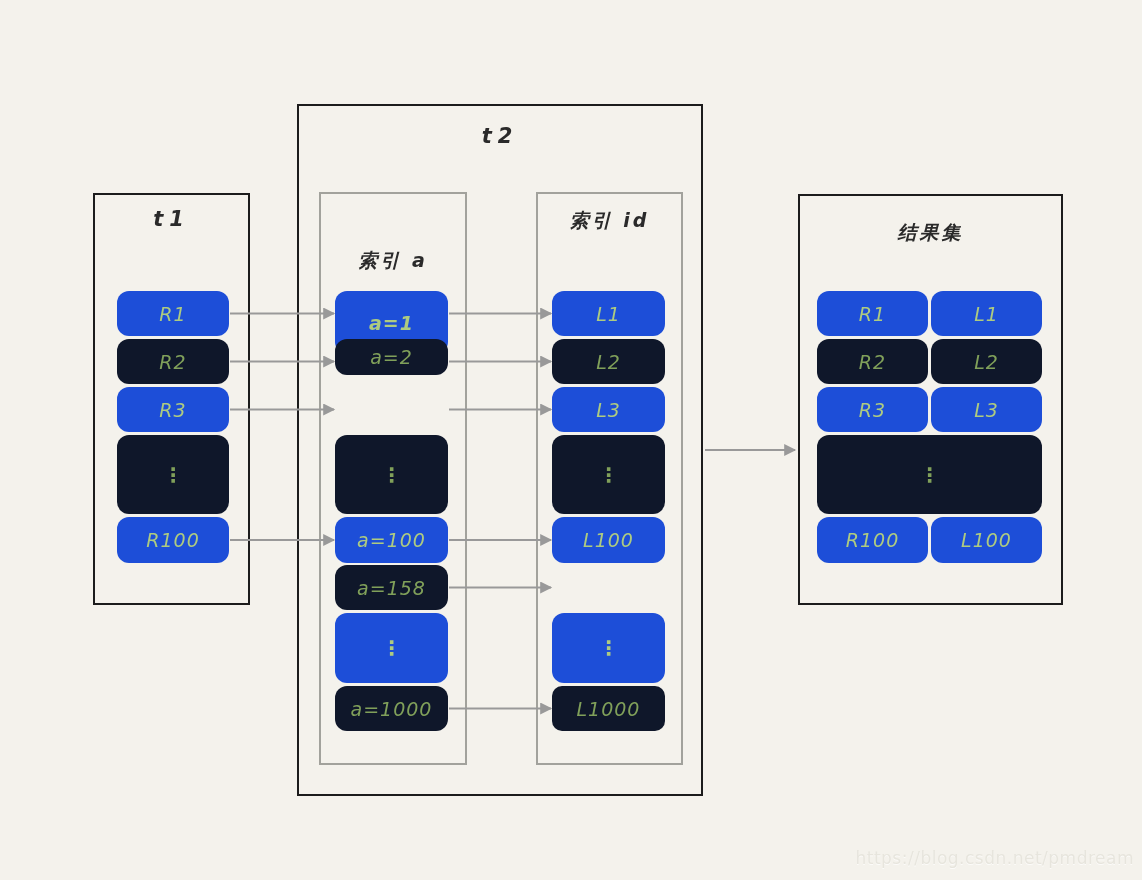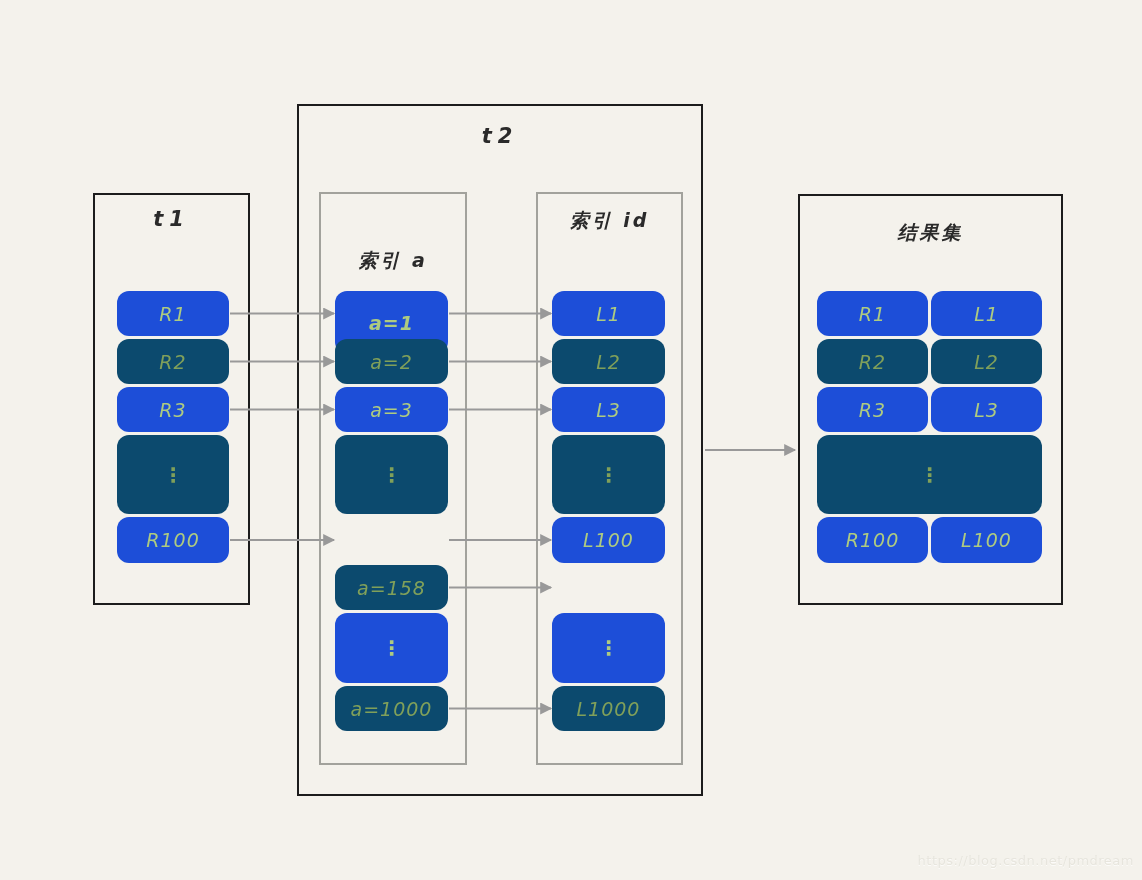--- a/index.html
+++ b/index.html
@@ -44,32 +44,32 @@
     border-radius:12px;
     display:flex;
     align-items:center;
     justify-content:center;
     font-style:italic;
     font-size:19px;
     letter-spacing:1px;
     box-sizing:border-box;
   }
   .dark{ background:#1d4ed8; color:#aecb80; }
-  .light{ background:#0c4a6e; color:#80a05a; }
+  .light{ background:#0f172a; color:#80a05a; }
   .dots{ font-size:20px; font-style:normal; font-weight:bold; letter-spacing:0; }
   svg.arrows{
     position:absolute;
     left:0;top:0;
     pointer-events:none;
   }
   .watermark{
     position:absolute;
     right:8px;
     bottom:12px;
-    font-size:13px;
+    font-size:17px;
     color:#e7e5dd;
     text-shadow:0 1px 0 rgba(255,255,255,0.7);
     letter-spacing:0.5px;
   }
 </style>
 </head>
 <body>
 
 <div class="canvas">
 
@@ -92,34 +92,34 @@
     <div class="box-title cjk-title" style="top:24px;font-family:Liberation Mono, monospace;">结果集</div>
   </div>
 
   <div class="node dark" style="left:117px;top:291px;width:112px;height:45px;">R1</div>
   <div class="node light" style="left:117px;top:339px;width:112px;height:45px;">R2</div>
   <div class="node dark" style="left:117px;top:387px;width:112px;height:45px;">R3</div>
   <div class="node light dots" style="left:117px;top:435px;width:112px;height:79px;">⋮</div>
   <div class="node dark" style="left:117px;top:517px;width:112px;height:46px;">R100</div>
 
   <div class="node dark" style="left:335px;top:291px;width:113px;height:63px;font-weight:bold;">a=1</div>
-  <div class="node light" style="left:335px;top:339px;width:113px;height:45px;">a=2</div>
-  <div class="node dark" style="left:335px;top:387px;width:113px;height:45px;">a=3</div>
+  <div class="node light" style="left:335px;top:339px;width:113px;height:36px;">a=2</div>
   <div class="node light dots" style="left:335px;top:435px;width:113px;height:79px;">⋮</div>
+  <div class="node dark" style="left:335px;top:517px;width:113px;height:46px;">a=100</div>
   <div class="node light" style="left:335px;top:565px;width:113px;height:45px;">a=158</div>
   <div class="node dark dots" style="left:335px;top:613px;width:113px;height:70px;">⋮</div>
   <div class="node light" style="left:335px;top:686px;width:113px;height:45px;">a=1000</div>
 
   <div class="node dark" style="left:552px;top:291px;width:113px;height:45px;">L1</div>
   <div class="node light" style="left:552px;top:339px;width:113px;height:45px;">L2</div>
   <div class="node dark" style="left:552px;top:387px;width:113px;height:45px;">L3</div>
   <div class="node light dots" style="left:552px;top:435px;width:113px;height:79px;">⋮</div>
   <div class="node dark" style="left:552px;top:517px;width:113px;height:46px;">L100</div>
   <div class="node dark dots" style="left:552px;top:613px;width:113px;height:70px;">⋮</div>
-  <div class="node light" style="left:552px;top:686px;width:113px;height:45px;">L1000</div>
+  <div class="node light" style="left:552px;top:686px;width:113px;height:45px;border-radius:10px;">L1000</div>
 
   <div class="node dark" style="left:817px;top:291px;width:111px;height:45px;">R1</div>
   <div class="node dark" style="left:931px;top:291px;width:111px;height:45px;">L1</div>
   <div class="node light" style="left:817px;top:339px;width:111px;height:45px;">R2</div>
   <div class="node light" style="left:931px;top:339px;width:111px;height:45px;">L2</div>
   <div class="node dark" style="left:817px;top:387px;width:111px;height:45px;">R3</div>
   <div class="node dark" style="left:931px;top:387px;width:111px;height:45px;">L3</div>
   <div class="node light dots" style="left:817px;top:435px;width:225px;height:79px;">⋮</div>
   <div class="node dark" style="left:817px;top:517px;width:111px;height:46px;">R100</div>
   <div class="node dark" style="left:931px;top:517px;width:111px;height:46px;">L100</div>

